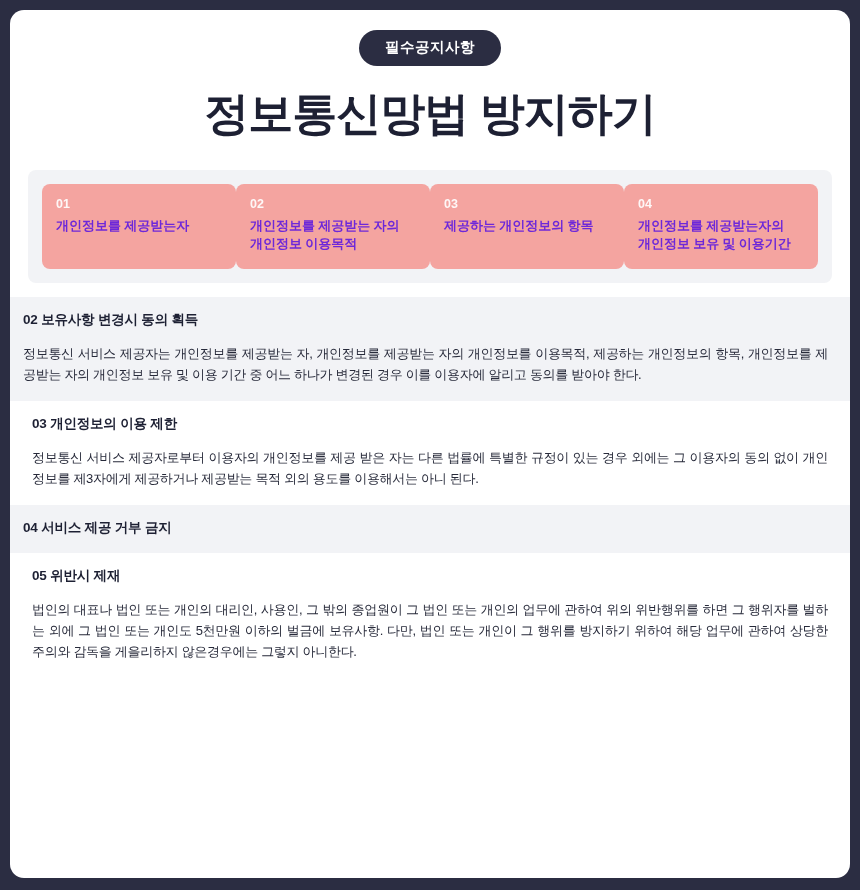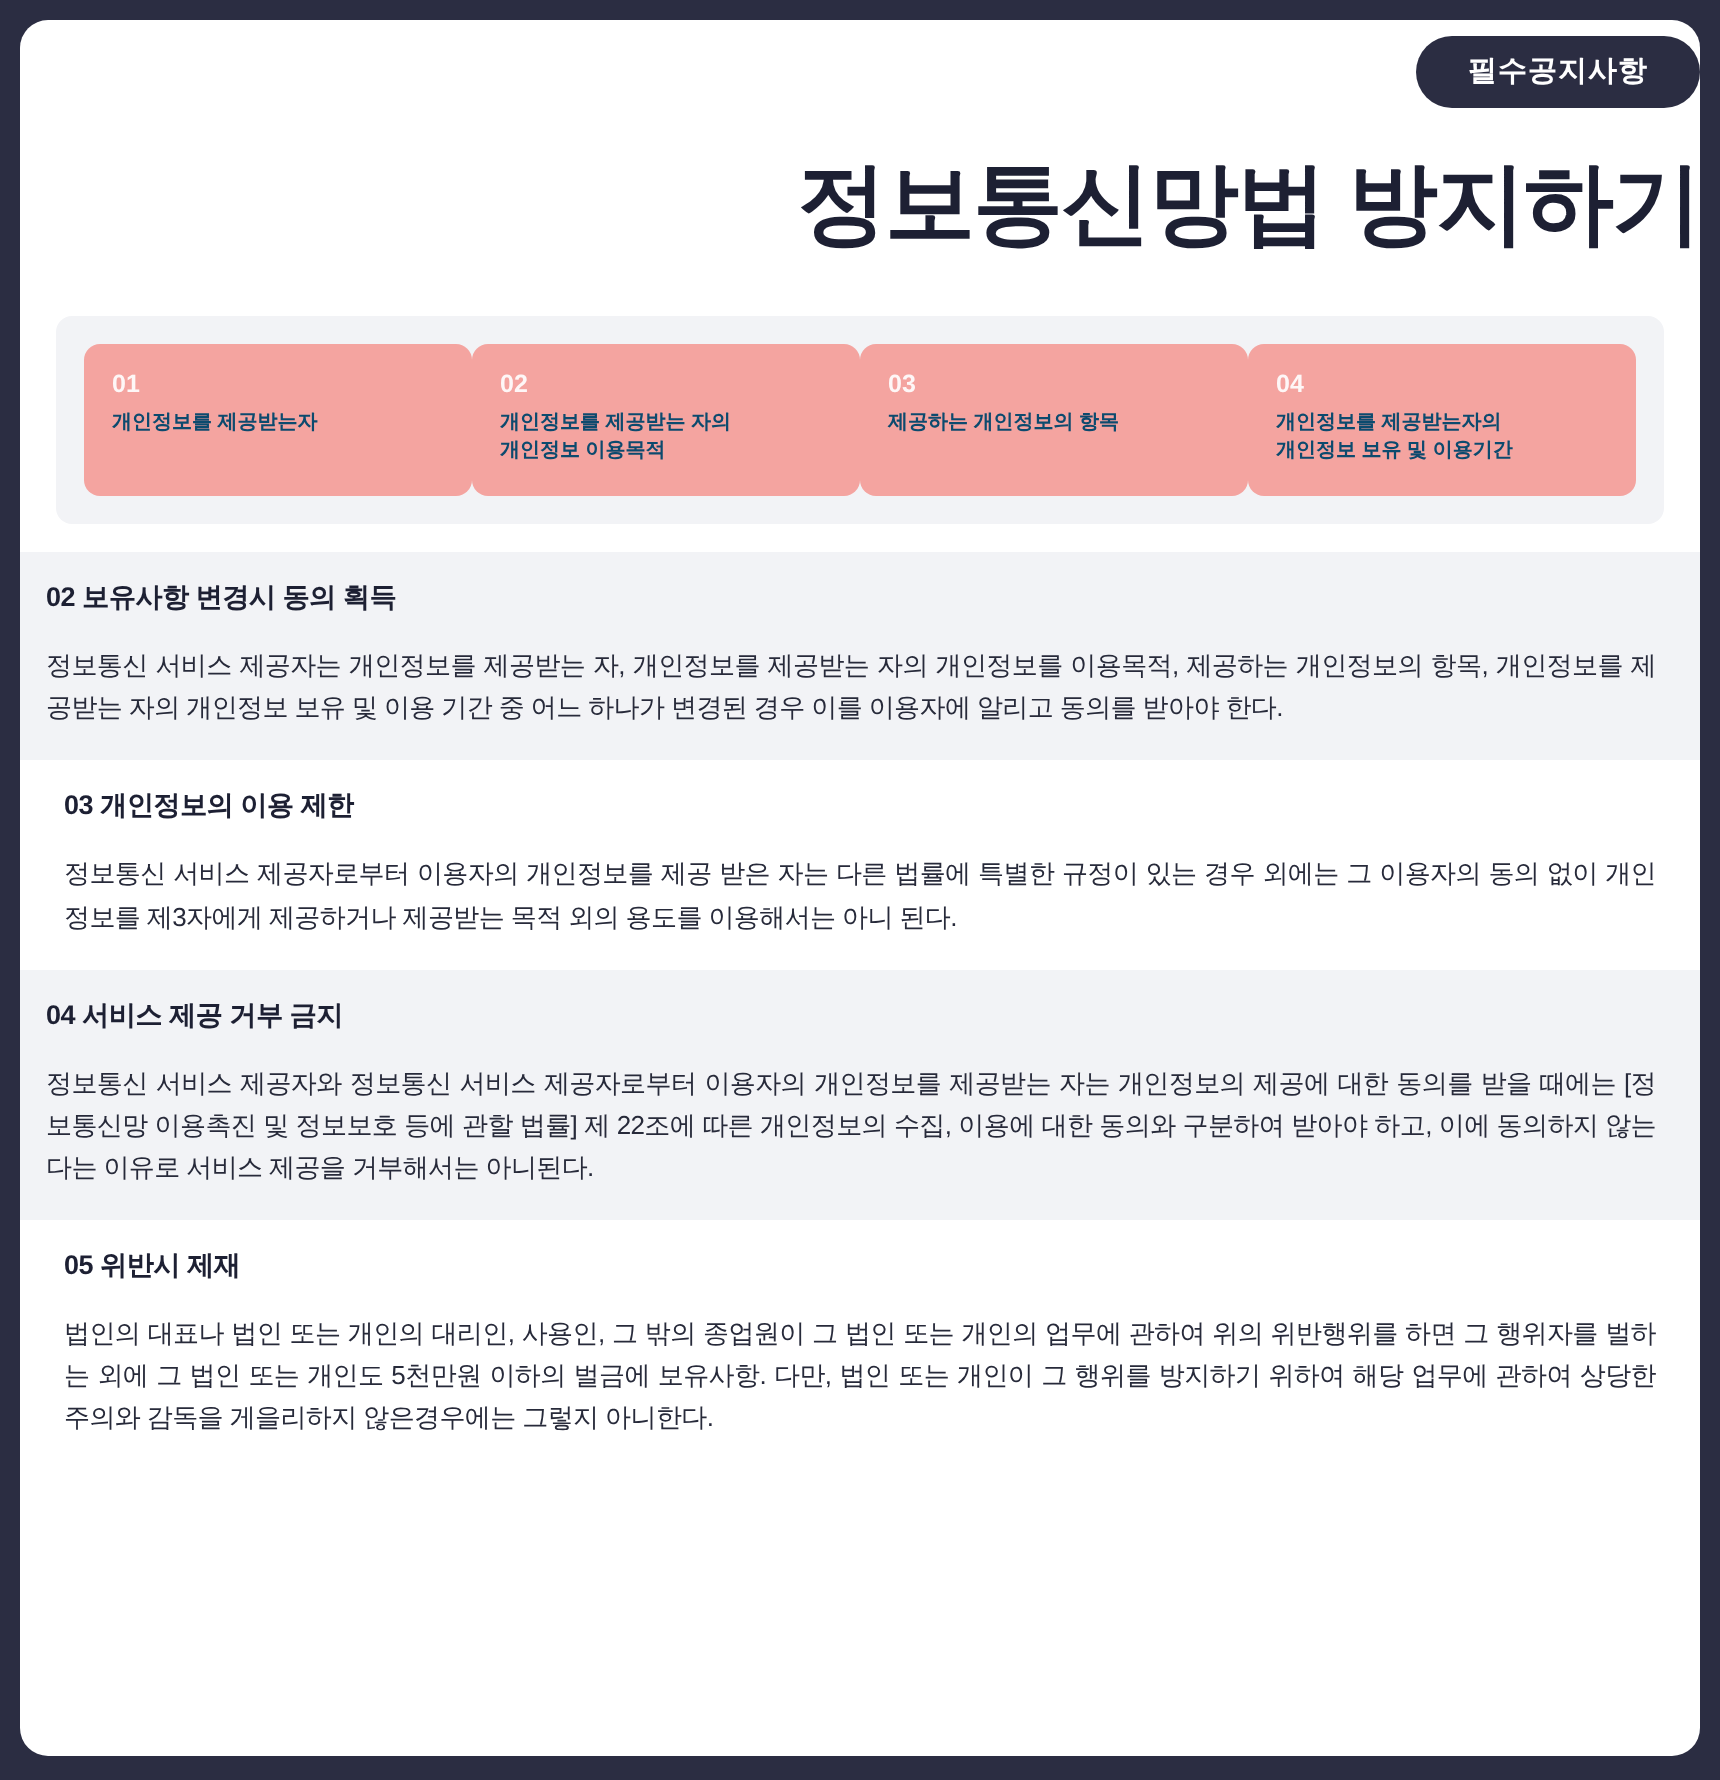--- a/index.html
+++ b/index.html
@@ -21,22 +21,22 @@
     width: 840px;
     height: 868px;
     background: #ffffff;
     border-radius: 14px;
     box-sizing: border-box;
     overflow: hidden;
     position: relative;
   }
   
   .header {
-    padding-top: 8px;
-    text-align: right;
+    padding-top: 20px;
+    text-align: center;
   }
   .badge {
     display: inline-block;
     background: #2b2d42;
     color: #ffffff;
     font-size: 14.5px;
     font-weight: bold;
     letter-spacing: 0.5px;
     padding: 8px 26px 9px 26px;
     border-radius: 20px;
@@ -67,25 +67,26 @@
   }
   .chip .num {
     color: #ffffff;
     font-size: 12.5px;
     font-weight: bold;
     opacity: 0.92;
     line-height: 1.2;
   }
   .chip .txt {
     margin-top: 5px;
-    color: #0c4a6e;
-    font-size: 10px;
+    color: #6d28d9;
+    font-size: 13px;
     font-weight: bold;
     line-height: 1.42;
     white-space: pre-line;
+    font-family: Liberation Serif, serif;
   }
   
   .sections {
     margin-top: 14px;
   }
   .section {
     padding: 14px 22px 16px 22px;
   }
   .section.alt {
     background: #f2f3f6;
@@ -146,21 +147,20 @@
         <div class="sec-body">정보통신 서비스 제공자는 개인정보를 제공받는 자, 개인정보를 제공받는 자의 개인정보를 이용목적, 제공하는 개인정보의 항목, 개인정보를 제공받는 자의 개인정보 보유 및 이용 기간 중 어느 하나가 변경된 경우 이를 이용자에 알리고 동의를 받아야 한다.</div>
       </div>
 
       <div class="section">
         <div class="sec-title">03 개인정보의 이용 제한</div>
         <div class="sec-body">정보통신 서비스 제공자로부터 이용자의 개인정보를 제공 받은 자는 다른 법률에 특별한 규정이 있는 경우 외에는 그 이용자의 동의 없이 개인정보를 제3자에게 제공하거나 제공받는 목적 외의 용도를 이용해서는 아니 된다.</div>
       </div>
 
       <div class="section alt">
         <div class="sec-title">04 서비스 제공 거부 금지</div>
-        <div class="sec-body">정보통신 서비스 제공자와 정보통신 서비스 제공자로부터 이용자의 개인정보를 제공받는 자는 개인정보의 제공에 대한 동의를 받을 때에는 [정보통신망 이용촉진 및 정보보호 등에 관할 법률] 제 22조에 따른 개인정보의 수집, 이용에 대한 동의와 구분하여 받아야 하고, 이에 동의하지 않는다는 이유로 서비스 제공을 거부해서는 아니된다.</div>
       </div>
 
       <div class="section">
         <div class="sec-title">05 위반시 제재</div>
         <div class="sec-body">법인의 대표나 법인 또는 개인의 대리인, 사용인, 그 밖의 종업원이 그 법인 또는 개인의 업무에 관하여 위의 위반행위를 하면 그 행위자를 벌하는 외에 그 법인 또는 개인도 5천만원 이하의 벌금에 보유사항. 다만,  법인 또는 개인이 그 행위를 방지하기 위하여 해당 업무에 관하여 상당한 주의와 감독을 게을리하지 않은경우에는 그렇지 아니한다.</div>
       </div>
 
     </div>
   </div>
 </div>

